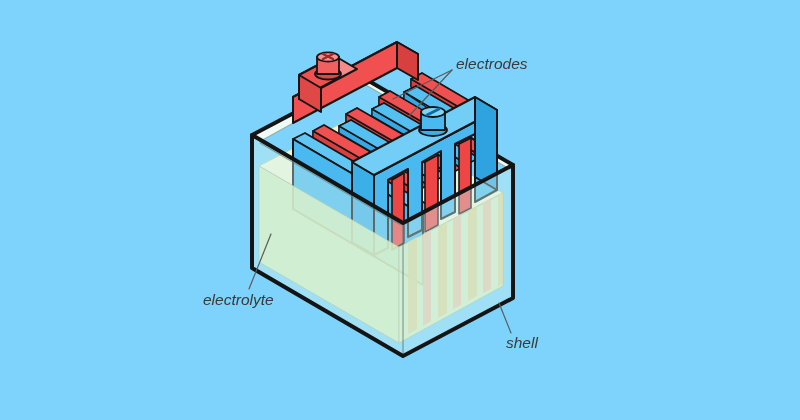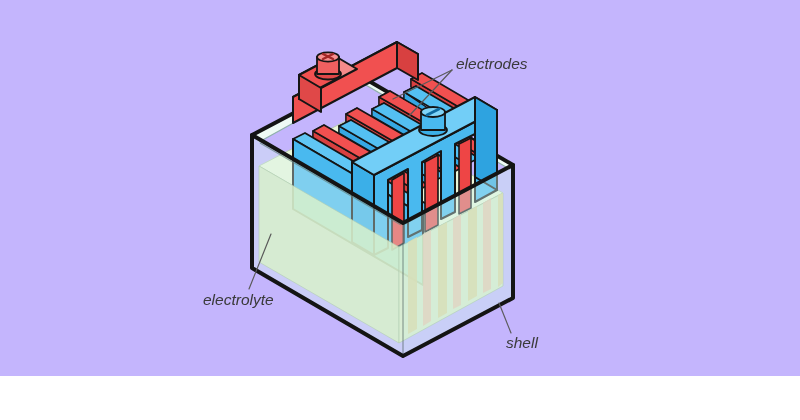--- a/index.html
+++ b/index.html
@@ -1,16 +1,16 @@
 <!DOCTYPE html>
 <html><head>
 <meta charset="utf-8">
 <style>
   html,body{margin:0;padding:0;background:#ffffff;}
-  #stage{position:relative;width:800px;height:376px;background:#c4b5fd;overflow:hidden;
+  #stage{position:relative;width:800px;height:420px;background:#7dd3fc;overflow:hidden;
          font-family:"Liberation Sans",sans-serif;}
   svg text{font-family:"Liberation Sans",sans-serif;font-style:italic;fill:#3a3a3a;}
 </style>
 </head>
 <body>
 
 <div id="stage">
 <svg width="800" height="420" viewBox="0 0 800 420">
 
   <g>

